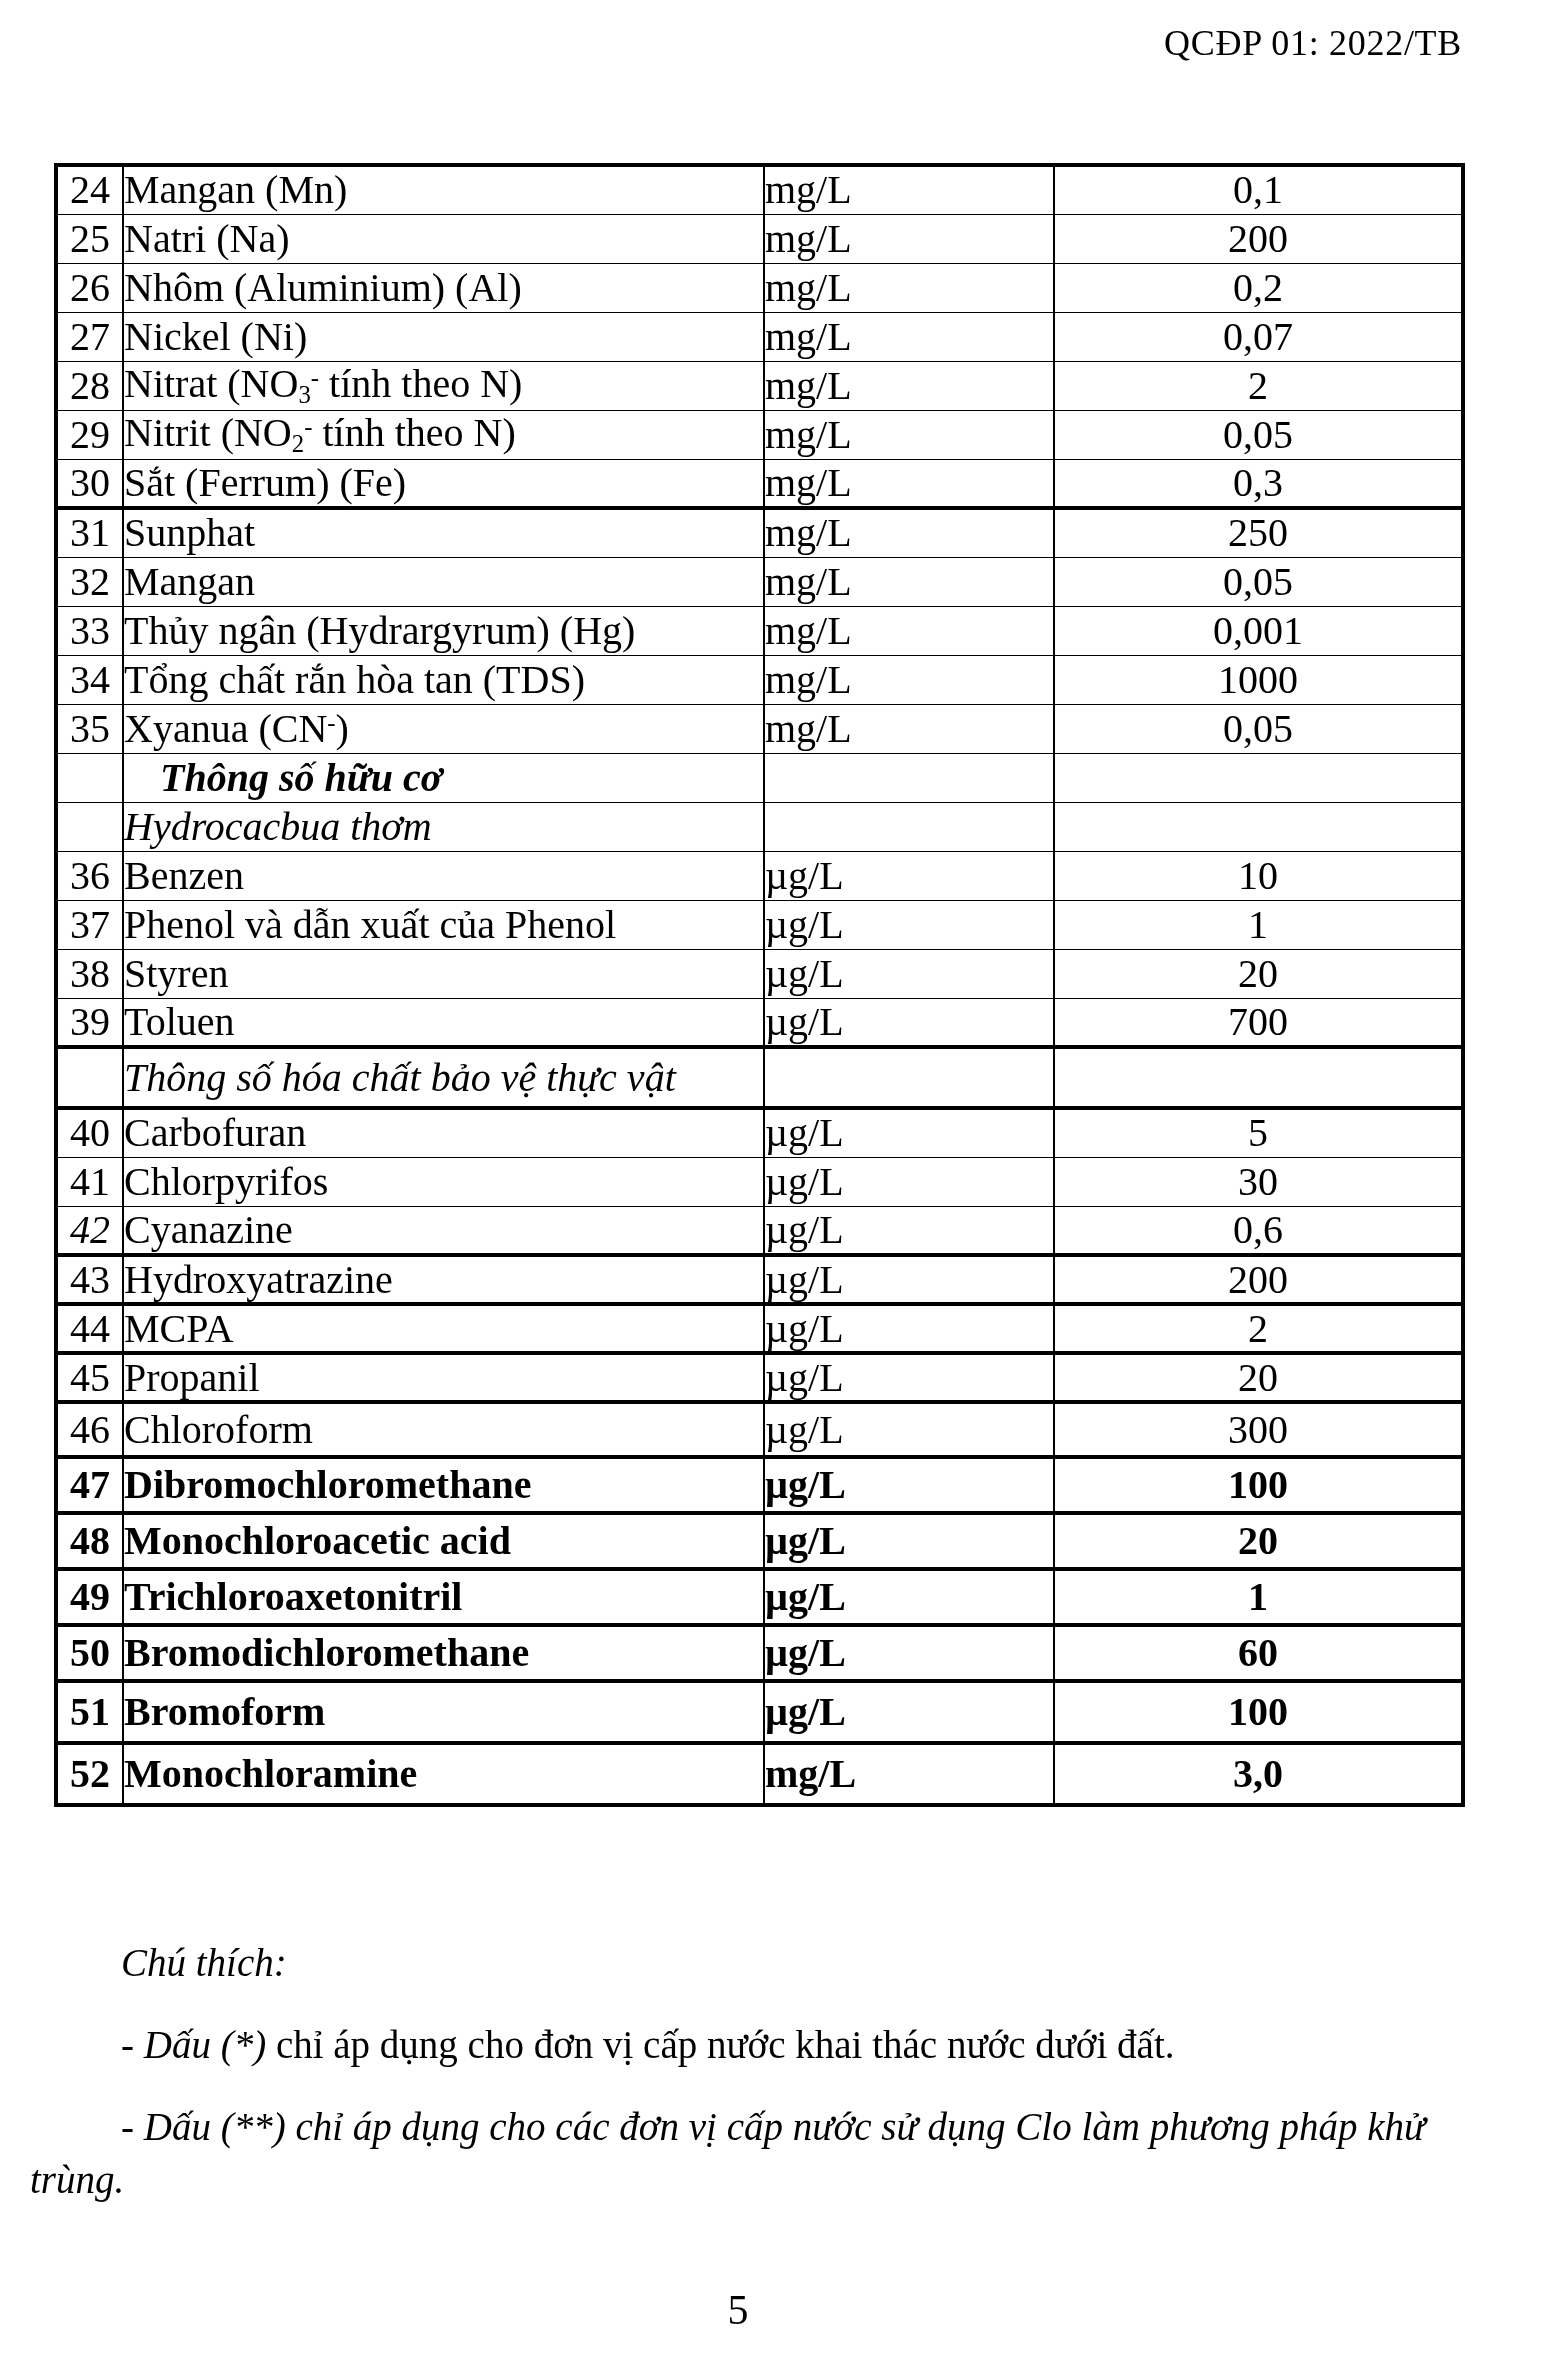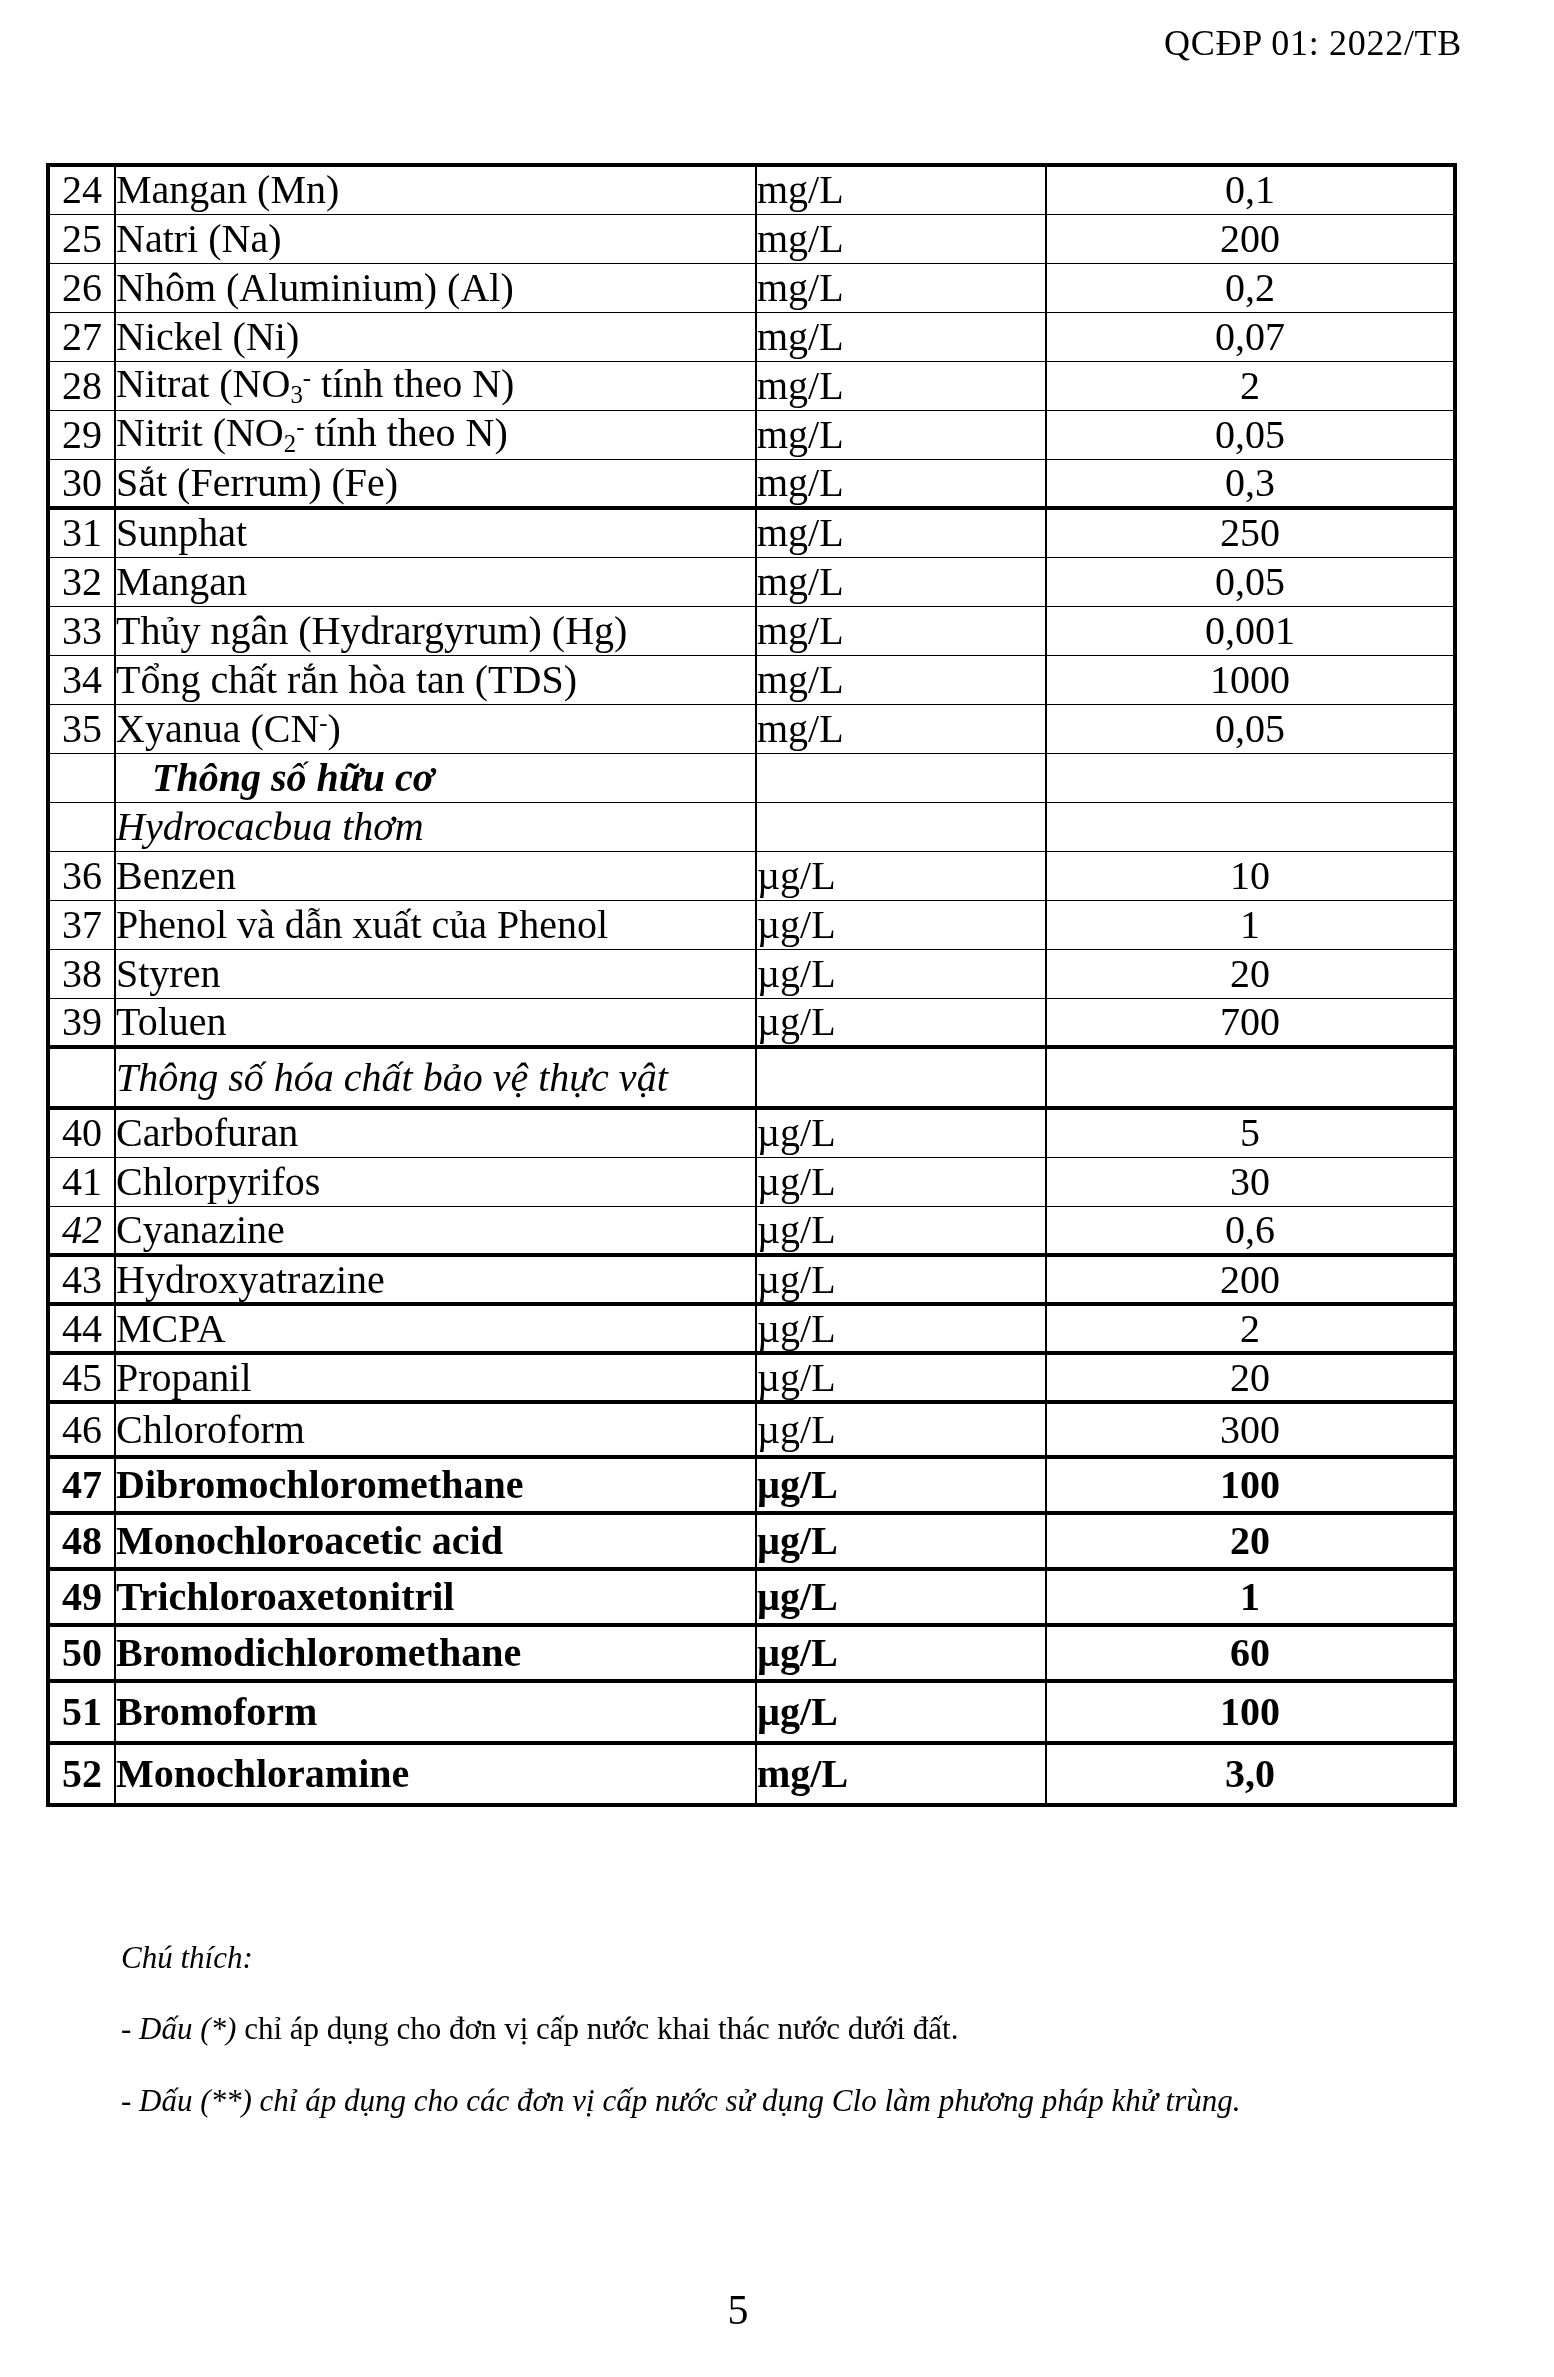--- a/index.html
+++ b/index.html
@@ -6,21 +6,21 @@
   body{
     width:1555px;height:2377px;background:#ffffff;color:#000;
     font-family:"Liberation Serif","DejaVu Serif",serif;
     position:relative;overflow:hidden;
   }
   .doc-code{
     position:absolute;top:22px;right:93px;
     font-size:36px;letter-spacing:0.7px;
   }
   table.params{
-    position:absolute;left:46px;top:163px;
+    position:absolute;left:54px;top:163px;
     border-collapse:collapse;table-layout:fixed;
     width:1408px;
   }
   table.params td{
     border:1.4px solid #000;
     border-left-width:2.2px;border-right-width:2.2px;
     vertical-align:middle;
     font-size:40px;line-height:1;
     padding:0;
     overflow:hidden;white-space:nowrap;
@@ -53,21 +53,21 @@
   tbody tr:nth-child(27) td,
   tbody tr:nth-child(28) td,
   tbody tr:nth-child(29) td,
   tbody tr:nth-child(30) td,
   tbody tr:nth-child(31) td,
   tbody tr:nth-child(32) td{border-bottom-width:4.3px;}
   
   tbody tr:nth-child(22) td.c-no{font-style:italic;}
   .notes{
     position:absolute;left:30px;top:1937px;width:1444px;
-    font-size:31px;line-height:1.35;
+    font-size:39px;line-height:1.35;
   }
   .notes p{margin:0;text-indent:91px;}
   .notes p.n1{margin-top:29px;}
   .notes p.n2{margin-top:30px;}
   .it{font-style:italic;}
   .pageno{
     position:absolute;left:0;top:2286px;width:1476px;
     text-align:center;font-size:42px;
   }
 </style>

